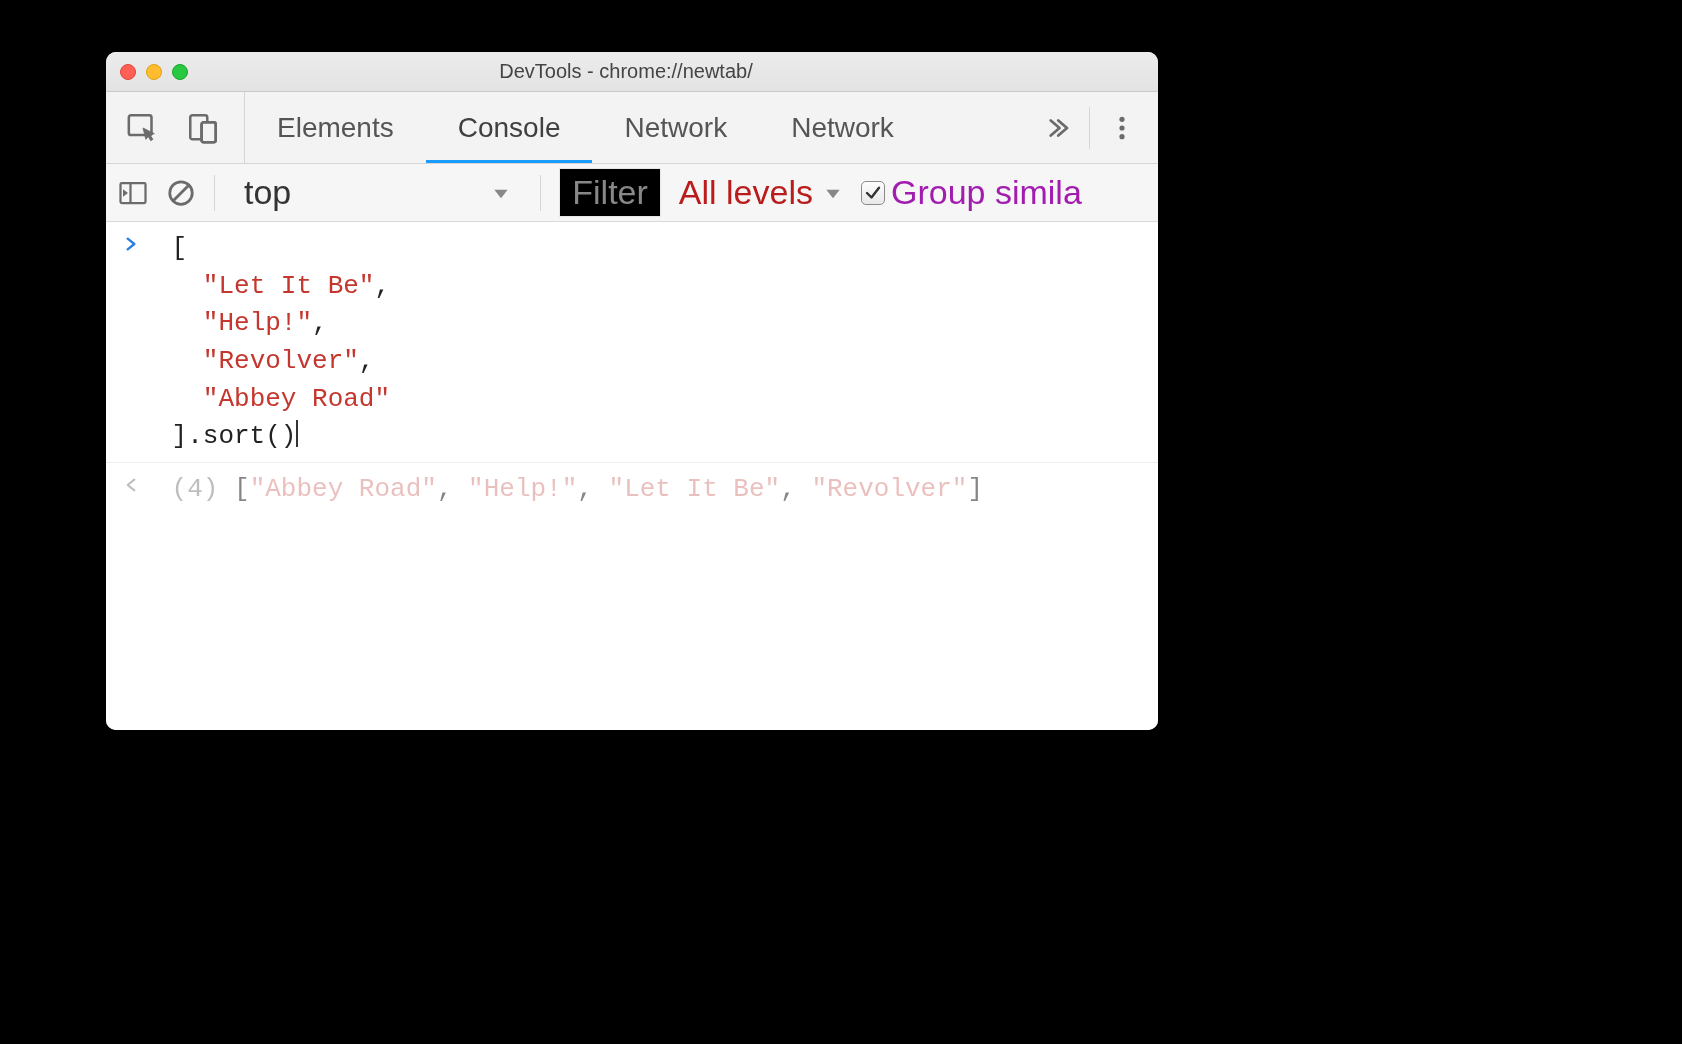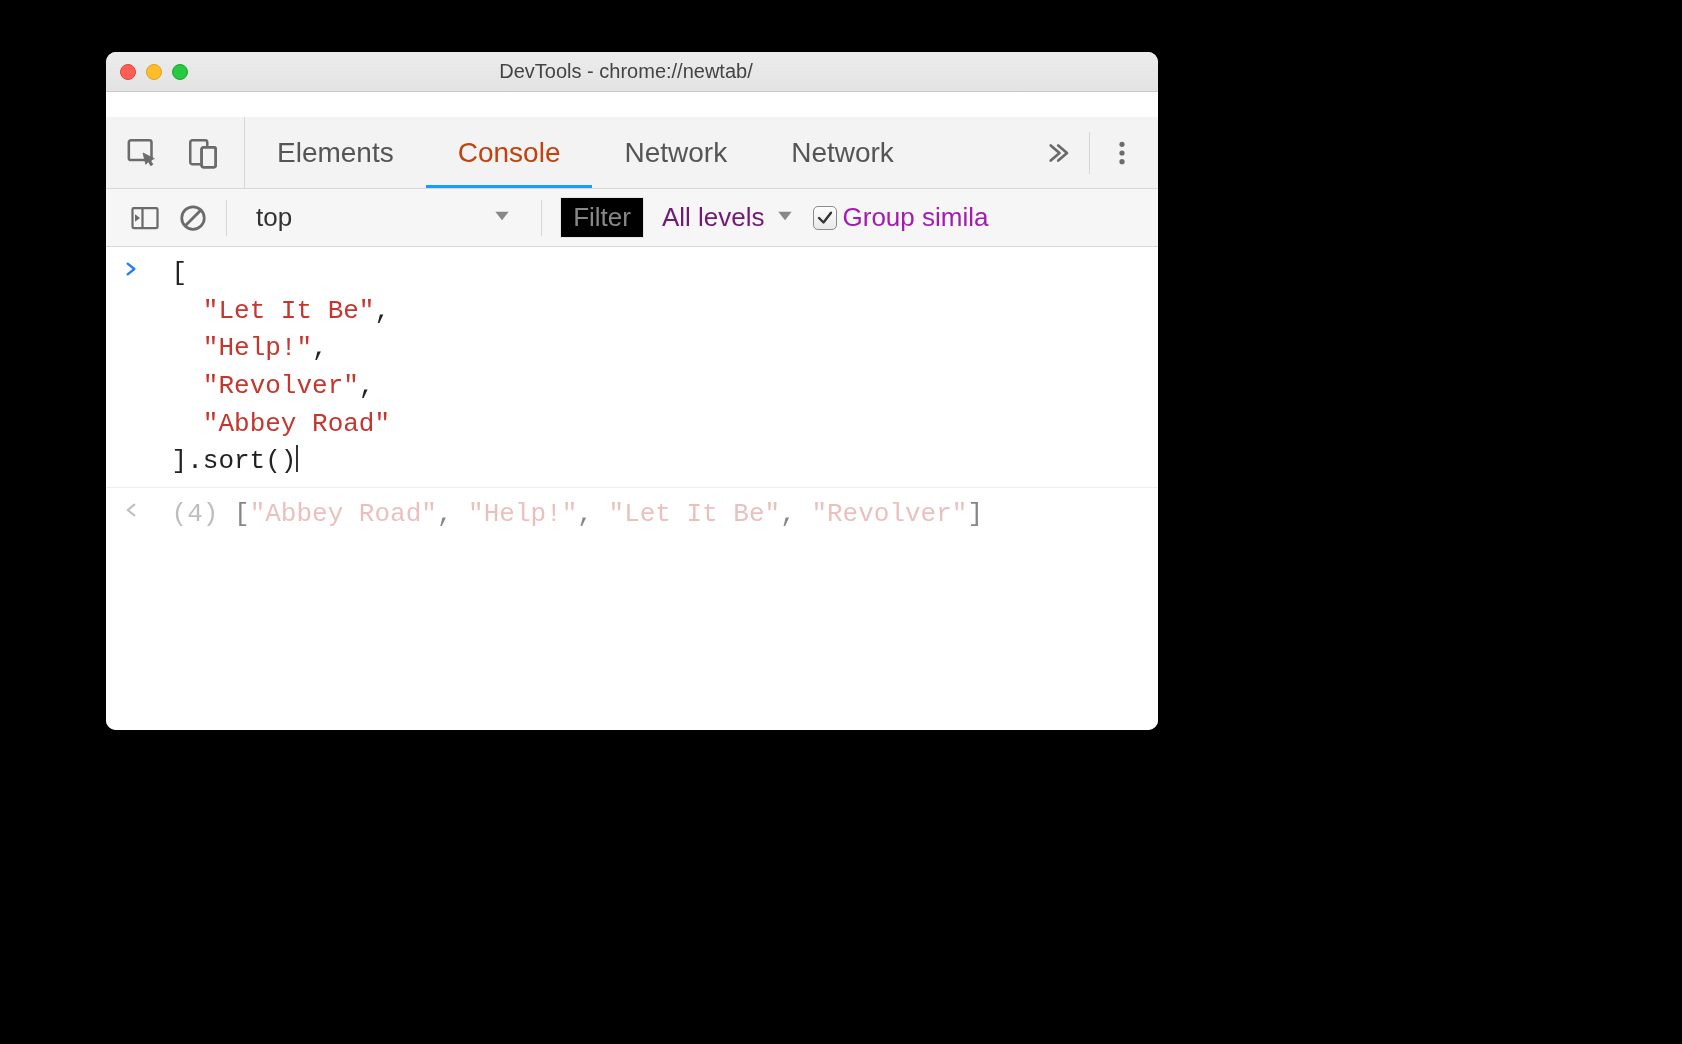--- a/index.html
+++ b/index.html
@@ -58,21 +58,20 @@
     pointer-events: none;
   }
   
   .tabstrip {
     height: 72px;
     background: #f3f3f3;
     border-bottom: 1px solid #d6d6d6;
     display: flex;
     align-items: stretch;
     flex: 0 0 auto;
-    margin-top: 25px;
   }
   .tab-icons {
     display: flex;
     align-items: center;
     gap: 26px;
     padding: 0 24px 0 20px;
     border-right: 1px solid #d6d6d6;
   }
   .tab-icons svg { display: block; }
   .tabs {
@@ -84,21 +83,21 @@
   .tab {
     display: flex;
     align-items: center;
     padding: 0 32px;
     font-size: 28px;
     color: #555;
     cursor: default;
     position: relative;
   }
   .tab.active {
-    color: #c2410c;
+    color: #404040;
   }
   .tab.active::after {
     content: "";
     position: absolute;
     left: 0; right: 0; bottom: -1px;
     height: 4px;
     background: #1a9cff;
   }
   .tab-right {
     display: flex;
@@ -115,22 +114,22 @@
     width: 1px; height: 42px; background: #d6d6d6; margin: 0 4px;
   }
   
   .toolbar {
     height: 58px;
     background: #f6f6f6;
     border-bottom: 1px solid #d9d9d9;
     display: flex;
     align-items: center;
     gap: 18px;
-    padding: 0 24px;
-    font-size: 26px;
+    padding: 0 12px;
+    font-size: 34px;
     color: #555;
     flex: 0 0 auto;
     overflow: hidden;
     white-space: nowrap;
   }
   .tb-icon { display: flex; align-items: center; justify-content: center; }
   .context-select {
     flex: 0 0 auto;
     display: flex;
     align-items: center;
@@ -140,21 +139,21 @@
     color: #333;
   }
   .context-select .caret { color: #777; }
   .filter-box {
     border: 1px solid #e6e6e6;
     background: #000000;
     padding: 4px 12px;
     color: #888;
   }
   .levels-select {
-    display: flex; align-items: center; gap: 10px; color: #701a75;
+    display: flex; align-items: center; gap: 10px; color: #b91c1c;
   }
   .cbx {
     width: 24px; height: 24px;
     border: 1px solid #8b8b8b;
     border-radius: 5px;
     background: linear-gradient(#fdfdfd, #e9e9e9);
     display: inline-flex; align-items: center; justify-content: center;
     margin-right: 6px;
   }
   .cbx svg { display: block; }

